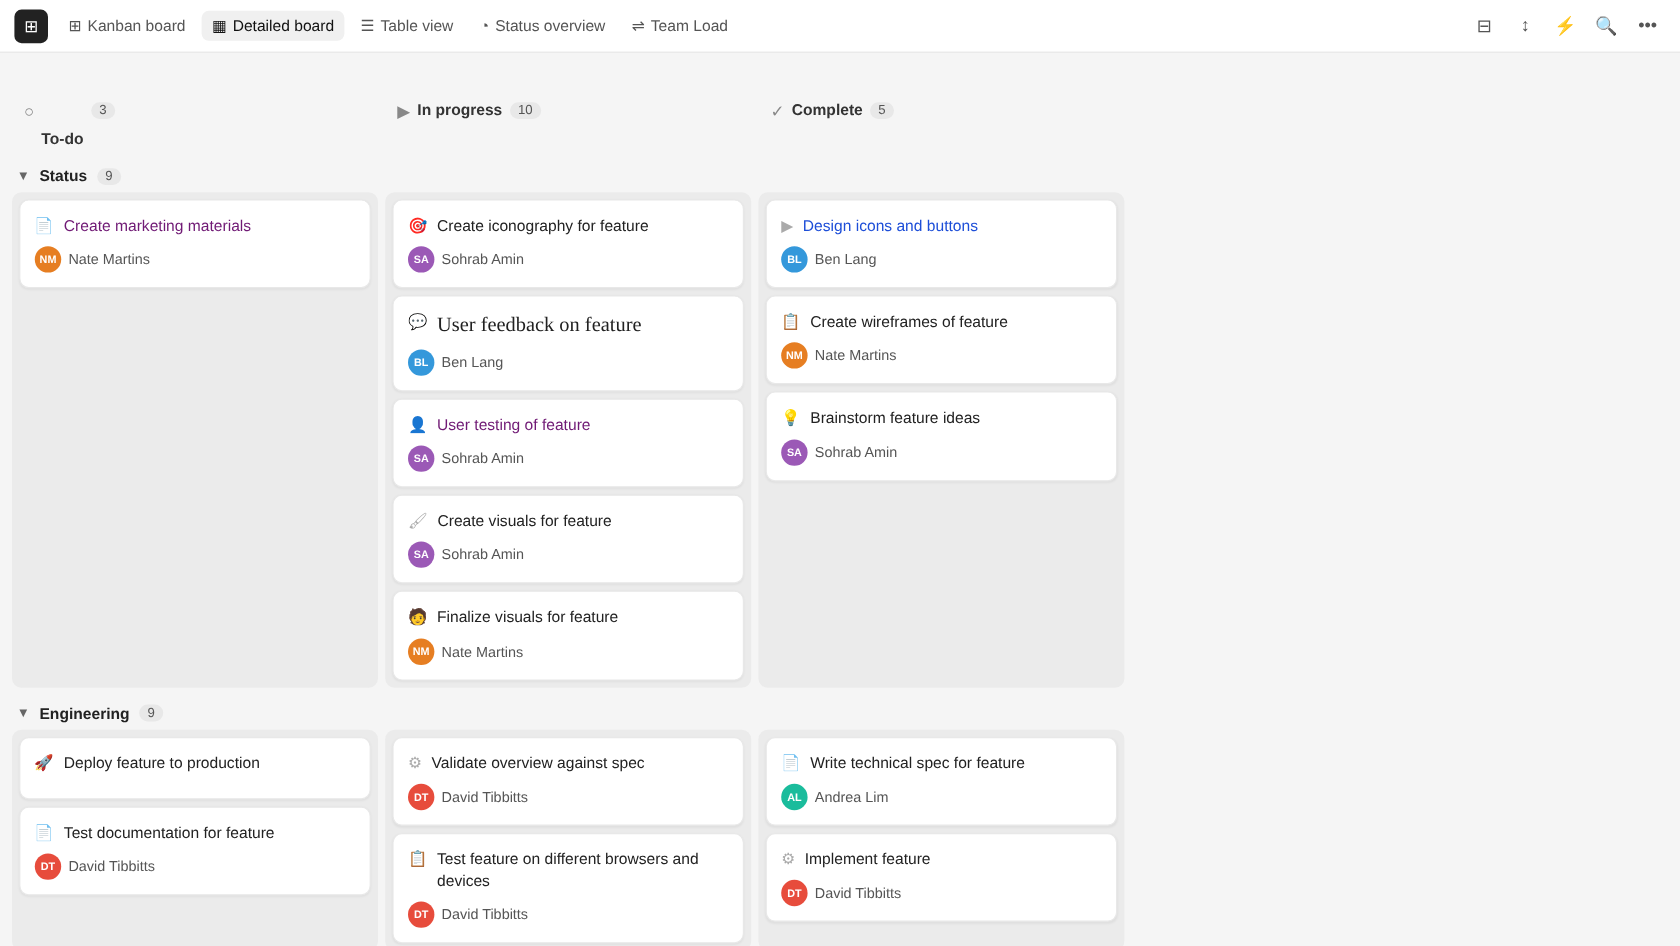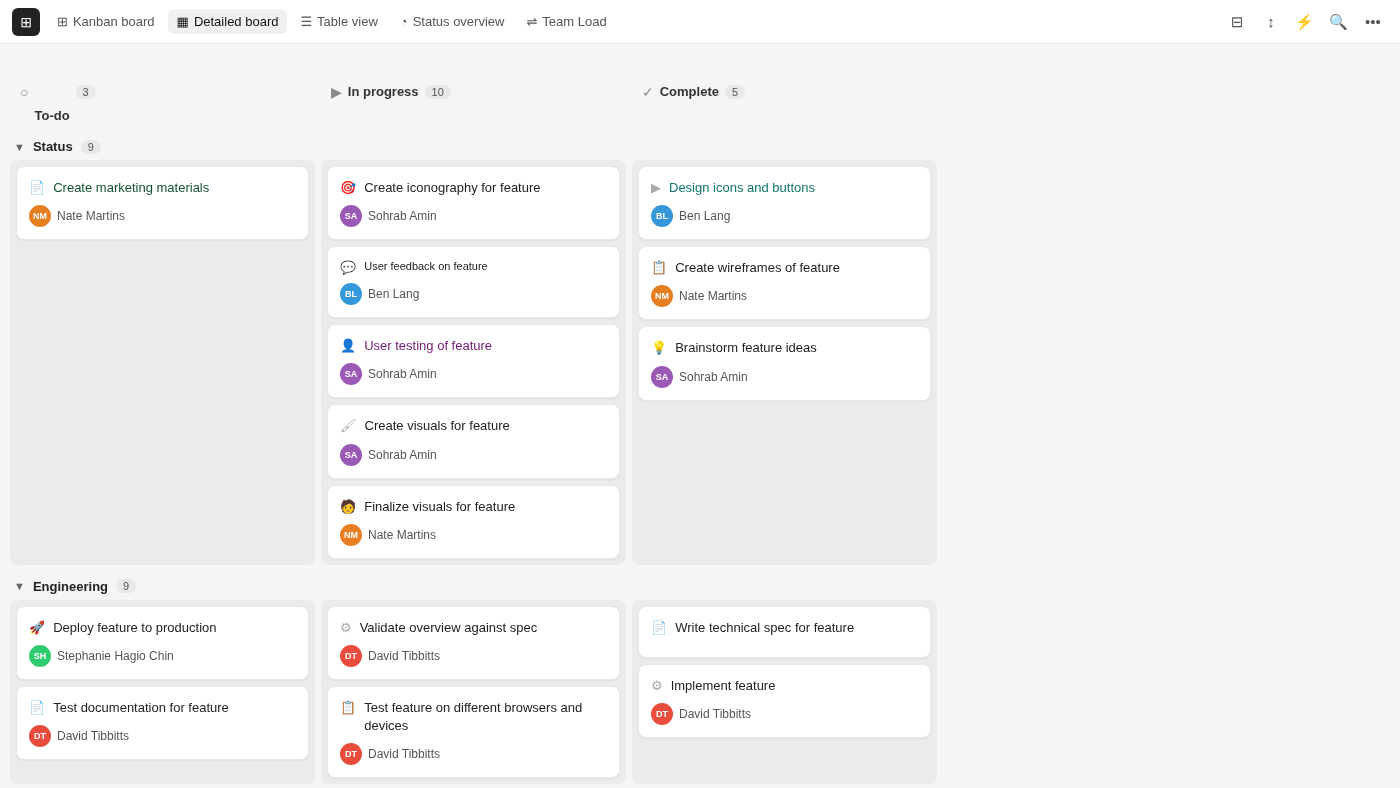--- a/index.html
+++ b/index.html
@@ -81,21 +81,21 @@
         <span style="font-weight:600;font-size:13px;color:#222;">Status</span>
         <span style="background:#e8e8e8;border-radius:10px;padding:1px 7px;font-size:11px;color:#555;font-weight:500;">9</span>
       </div>
 
       <div style="display:grid;grid-template-columns:305px 305px 305px;gap:6px;">
 
         <div style="background:#ebebeb;border-radius:8px;padding:6px;display:flex;flex-direction:column;gap:6px;">
           <div class="card">
             <div style="display:flex;align-items:flex-start;gap:8px;margin-bottom:8px;">
               <span style="color:#aaa;font-size:13px;margin-top:1px;">📄</span>
-              <span style="font-size:13px;font-weight:500;color:#14532d;line-height:1.4;">Create marketing materials</span>
+              <span style="font-size:13px;font-weight:500;color:#701a75;line-height:1.4;">Create marketing materials</span>
             </div>
             <div style="display:flex;align-items:center;gap:6px;">
               <div style="width:22px;height:22px;border-radius:50%;background:#e67e22;display:flex;align-items:center;justify-content:center;font-size:9px;font-weight:700;color:#fff;">NM</div>
               <span style="font-size:12px;color:#555;">Nate Martins</span>
             </div>
           </div>
         </div>
 
         <div style="background:#ebebeb;border-radius:8px;padding:6px;display:flex;flex-direction:column;gap:6px;">
 
@@ -106,21 +106,21 @@
             </div>
             <div style="display:flex;align-items:center;gap:6px;">
               <div style="width:22px;height:22px;border-radius:50%;background:#9b59b6;display:flex;align-items:center;justify-content:center;font-size:9px;font-weight:700;color:#fff;">SA</div>
               <span style="font-size:12px;color:#555;">Sohrab Amin</span>
             </div>
           </div>
 
           <div class="card" style="background:#fff;border-radius:8px;padding:12px;border:1px solid #e8e8e8;">
             <div style="display:flex;align-items:flex-start;gap:8px;margin-bottom:8px;">
               <span style="color:#aaa;font-size:13px;margin-top:1px;">💬</span>
-              <span style="font-size:11px;font-weight:500;color:#222;line-height:1.4;">User feedback on feature</span>
+              <span style="font-size:17px;font-weight:500;color:#222;line-height:1.4;font-family:Liberation Serif, serif;">User feedback on feature</span>
             </div>
             <div style="display:flex;align-items:center;gap:6px;">
               <div style="width:22px;height:22px;border-radius:50%;background:#3498db;display:flex;align-items:center;justify-content:center;font-size:9px;font-weight:700;color:#fff;">BL</div>
               <span style="font-size:12px;color:#555;">Ben Lang</span>
             </div>
           </div>
 
           <div class="card" style="background:#fff;border-radius:8px;padding:12px;border:1px solid #e8e8e8;">
             <div style="display:flex;align-items:flex-start;gap:8px;margin-bottom:8px;">
               <span style="color:#aaa;font-size:13px;margin-top:1px;">👤</span>
@@ -154,21 +154,21 @@
             </div>
           </div>
 
         </div>
 
         <div style="background:#ebebeb;border-radius:8px;padding:6px;display:flex;flex-direction:column;gap:6px;">
 
           <div class="card" style="background:#fff;border-radius:8px;padding:12px;border:1px solid #e8e8e8;">
             <div style="display:flex;align-items:flex-start;gap:8px;margin-bottom:8px;">
               <span style="color:#aaa;font-size:13px;margin-top:1px;">▶</span>
-              <span style="font-size:13px;font-weight:500;color:#0f766e;line-height:1.4;">Design icons and buttons</span>
+              <span style="font-size:13px;font-weight:500;color:#1d4ed8;line-height:1.4;">Design icons and buttons</span>
             </div>
             <div style="display:flex;align-items:center;gap:6px;">
               <div style="width:22px;height:22px;border-radius:50%;background:#3498db;display:flex;align-items:center;justify-content:center;font-size:9px;font-weight:700;color:#fff;">BL</div>
               <span style="font-size:12px;color:#555;">Ben Lang</span>
             </div>
           </div>
 
           <div class="card" style="background:#fff;border-radius:8px;padding:12px;border:1px solid #e8e8e8;">
             <div style="display:flex;align-items:flex-start;gap:8px;margin-bottom:8px;">
               <span style="color:#aaa;font-size:13px;margin-top:1px;">📋</span>
@@ -205,24 +205,20 @@
 
       <div style="display:grid;grid-template-columns:305px 305px 305px;gap:6px;">
 
         <div style="background:#ebebeb;border-radius:8px;padding:6px;display:flex;flex-direction:column;gap:6px;">
 
           <div class="card" style="background:#fff;border-radius:8px;padding:12px;border:1px solid #e8e8e8;">
             <div style="display:flex;align-items:flex-start;gap:8px;margin-bottom:8px;">
               <span style="color:#aaa;font-size:13px;margin-top:1px;">🚀</span>
               <span style="font-size:13px;font-weight:500;color:#222;line-height:1.4;">Deploy feature to production</span>
             </div>
-            <div style="display:flex;align-items:center;gap:6px;">
-              <div style="width:22px;height:22px;border-radius:50%;background:#2ecc71;display:flex;align-items:center;justify-content:center;font-size:9px;font-weight:700;color:#fff;">SH</div>
-              <span style="font-size:12px;color:#555;">Stephanie Hagio Chin</span>
-            </div>
           </div>
 
           <div class="card" style="background:#fff;border-radius:8px;padding:12px;border:1px solid #e8e8e8;">
             <div style="display:flex;align-items:flex-start;gap:8px;margin-bottom:8px;">
               <span style="color:#aaa;font-size:13px;margin-top:1px;">📄</span>
               <span style="font-size:13px;font-weight:500;color:#222;line-height:1.4;">Test documentation for feature</span>
             </div>
             <div style="display:flex;align-items:center;gap:6px;">
               <div style="width:22px;height:22px;border-radius:50%;background:#e74c3c;display:flex;align-items:center;justify-content:center;font-size:9px;font-weight:700;color:#fff;">DT</div>
               <span style="font-size:12px;color:#555;">David Tibbitts</span>
@@ -257,20 +253,24 @@
 
         </div>
 
         <div style="background:#ebebeb;border-radius:8px;padding:6px;display:flex;flex-direction:column;gap:6px;">
 
           <div class="card" style="background:#fff;border-radius:8px;padding:12px;border:1px solid #e8e8e8;">
             <div style="display:flex;align-items:flex-start;gap:8px;margin-bottom:8px;">
               <span style="color:#aaa;font-size:13px;margin-top:1px;">📄</span>
               <span style="font-size:13px;font-weight:500;color:#222;line-height:1.4;">Write technical spec for feature</span>
             </div>
+            <div style="display:flex;align-items:center;gap:6px;">
+              <div style="width:22px;height:22px;border-radius:50%;background:#1abc9c;display:flex;align-items:center;justify-content:center;font-size:9px;font-weight:700;color:#fff;">AL</div>
+              <span style="font-size:12px;color:#555;">Andrea Lim</span>
+            </div>
           </div>
 
           <div class="card" style="background:#fff;border-radius:8px;padding:12px;border:1px solid #e8e8e8;">
             <div style="display:flex;align-items:flex-start;gap:8px;margin-bottom:8px;">
               <span style="color:#aaa;font-size:13px;margin-top:1px;">⚙</span>
               <span style="font-size:13px;font-weight:500;color:#222;line-height:1.4;">Implement feature</span>
             </div>
             <div style="display:flex;align-items:center;gap:6px;">
               <div style="width:22px;height:22px;border-radius:50%;background:#e74c3c;display:flex;align-items:center;justify-content:center;font-size:9px;font-weight:700;color:#fff;">DT</div>
               <span style="font-size:12px;color:#555;">David Tibbitts</span>

